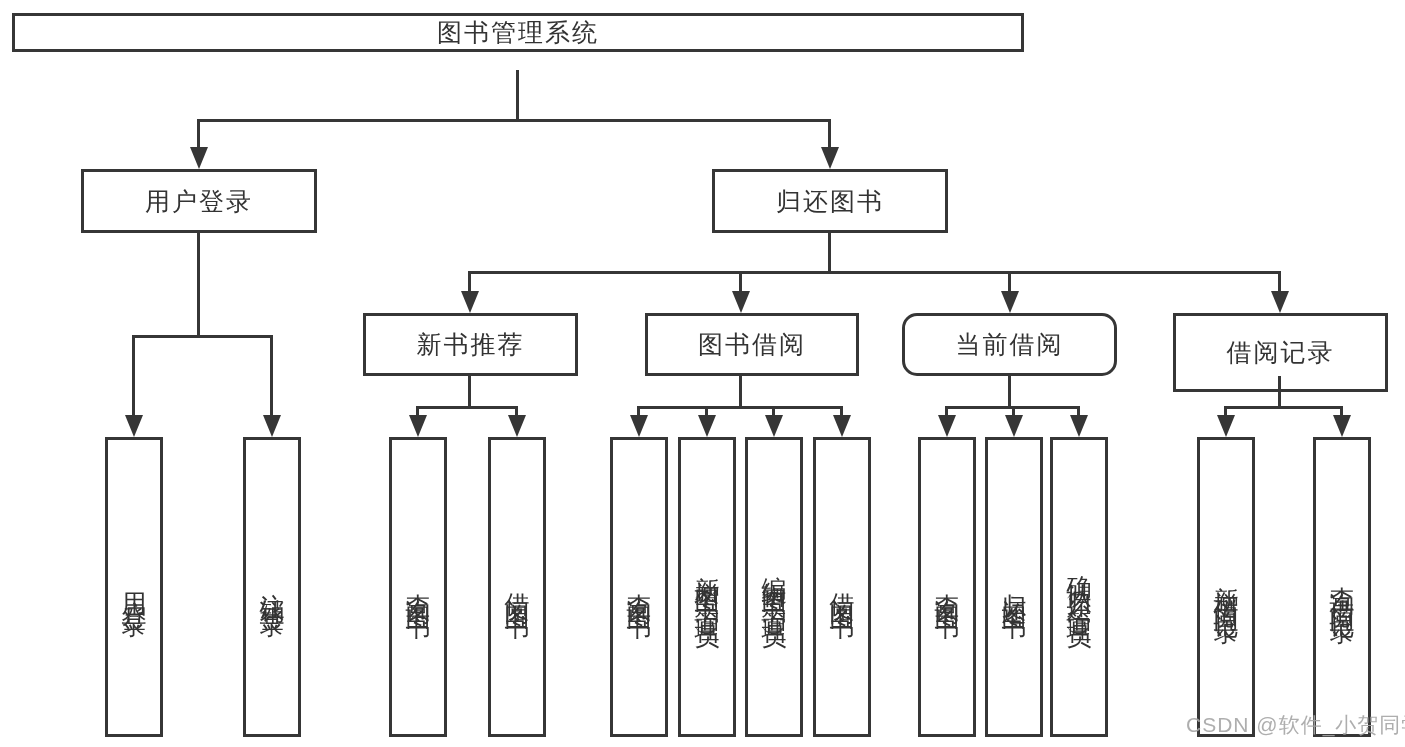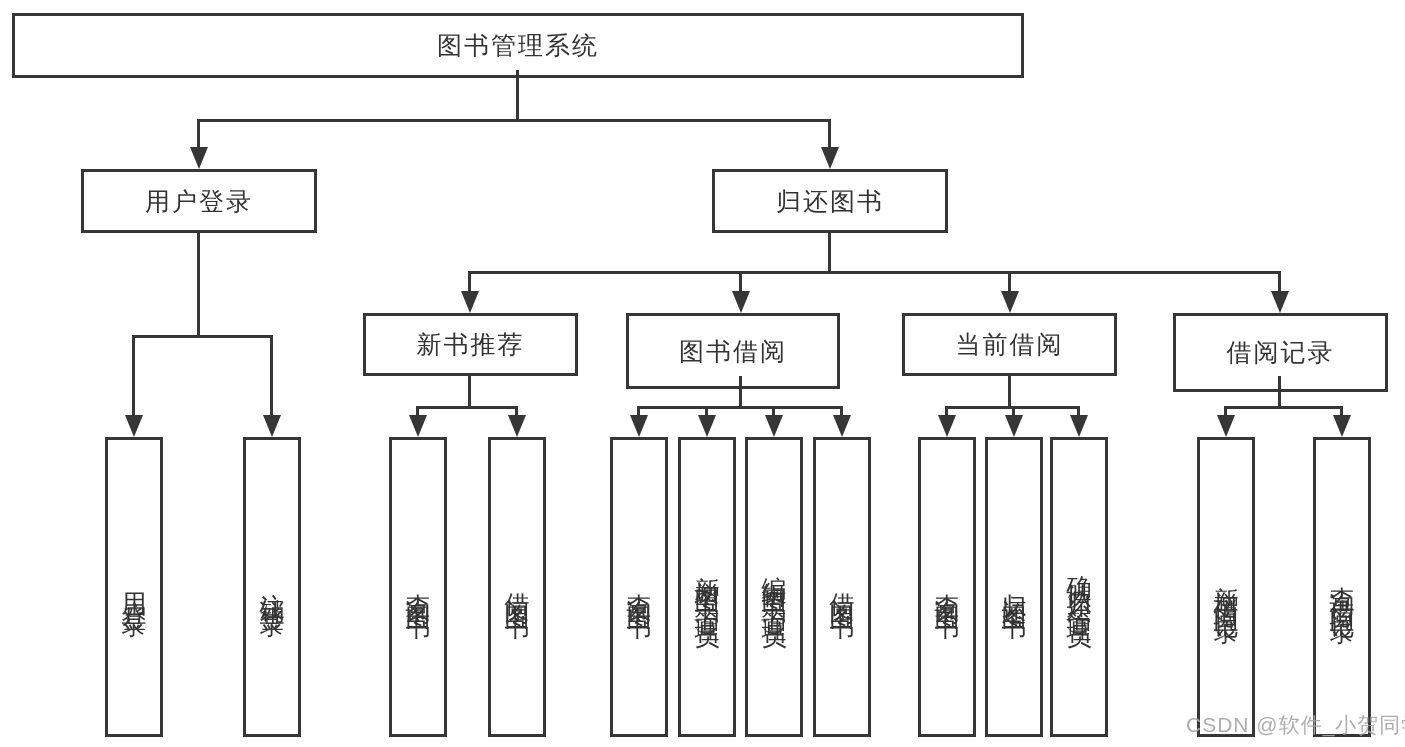--- a/index.html
+++ b/index.html
@@ -16,28 +16,28 @@
          border-left:9px solid transparent;border-right:9px solid transparent;
          border-top:22px solid #363636;}
   #watermark{position:absolute;left:1186px;top:711px;font-size:21px;letter-spacing:1px;
              color:rgba(165,165,165,0.9);z-index:5;white-space:nowrap;}
 </style>
 </head>
 <body>
 
 <div id="canvas">
 
-  <div class="hbox" style="left:12px;top:13px;width:1012px;height:65px;">图书管理系统</div>
+  <div class="hbox" style="left:12px;top:13px;width:1012px;height:39px;">图书管理系统</div>
 
   <div class="hbox" style="left:81px;top:169px;width:236px;height:64px;">用户登录</div>
   <div class="hbox" style="left:712px;top:169px;width:236px;height:64px;">归还图书</div>
 
   <div class="hbox" style="left:363px;top:313px;width:215px;height:63px;text-align:center;">新书推荐</div>
-  <div class="hbox" style="left:626px;top:313px;width:214px;height:76px;">图书借阅</div>
-  <div class="hbox" style="left:902px;top:313px;width:215px;height:63px;">当前借阅</div>
+  <div class="hbox" style="left:645px;top:313px;width:214px;height:63px;">图书借阅</div>
+  <div class="hbox" style="left:902px;top:313px;width:215px;height:63px;border-radius:15px;">当前借阅</div>
   <div class="hbox" style="left:1173px;top:313px;width:215px;height:79px;">借阅记录</div>
 
   <div class="vbox" style="left:105px;top:437px;width:58px;height:300px;">
       <span>用户登录</span>
     </div>
   <div class="vbox" style="left:243px;top:437px;width:58px;height:300px;">
       <span>注销登录</span>
     </div>
 
   <div class="vbox" style="left:389px;top:437px;width:58px;height:300px;">

